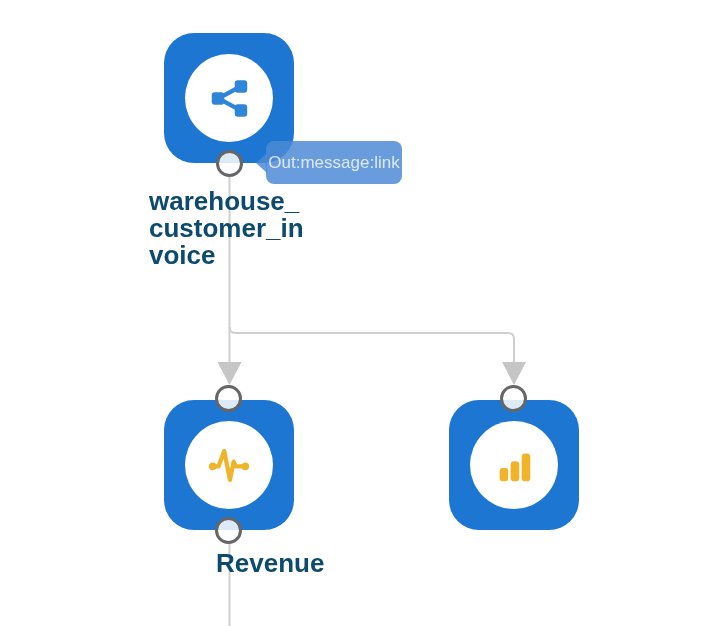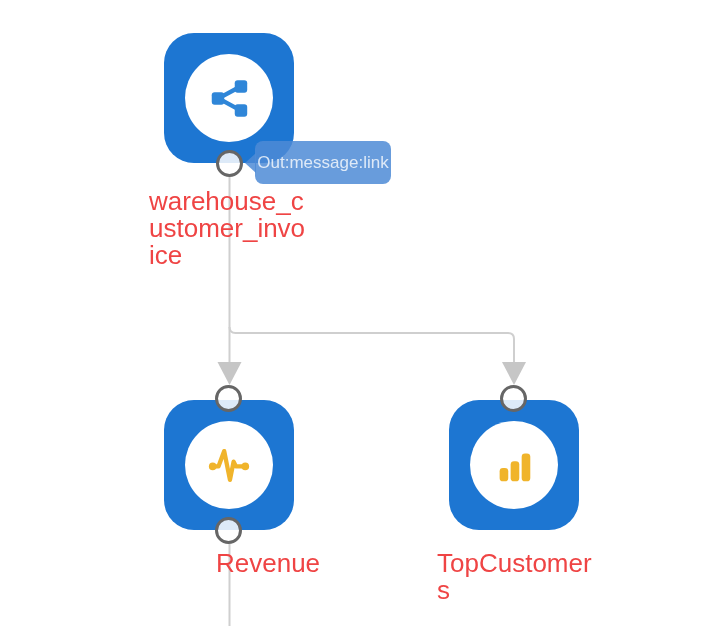--- a/index.html
+++ b/index.html
@@ -52,21 +52,21 @@
     box-sizing: content-box;
     z-index: 4;
   }
   .port-warehouse-out { left: 216px; top: 150px; }
   .port-revenue-in   { left: 215px; top: 385px; }
   .port-revenue-out  { left: 215px; top: 517px; }
   .port-topcustomers-in { left: 500px; top: 385px; }
 
   .tooltip {
     position: absolute;
-    left: 255px; top: 141px;
+    left: 266px; top: 141px;
     width: 136px; height: 43px;
     background: rgba(77,139,214,0.85);
     border-radius: 8px;
     display: flex;
     align-items: center;
     justify-content: center;
     z-index: 5;
   }
   .tooltip::before {
     content: "";
@@ -81,23 +81,24 @@
     color: rgba(255,255,255,0.78);
     font-size: 17px;
     white-space: nowrap;
   }
 
   .node-label {
     position: absolute;
     width: 160px;
     font-size: 26px;
     line-height: 27px;
-    color: #ef4444;
+    color: #0c4a6e;
     word-break: break-all;
     z-index: 2;
+    font-weight: bold;
   }
   .label-warehouse { left: 149px; top: 188px; }
   .label-revenue   { left: 176px; top: 550px; margin-left: 40px; }
   .label-topcustomers { left: 437px; top: 550px; }
 </style>
 </head>
 <body>
 
 <div class="canvas">
 
@@ -149,15 +150,14 @@
       <svg viewBox="0 0 48 48">
         <g fill="#f0b42b">
           <rect x="9" y="27" width="9" height="14" rx="3.5"></rect>
           <rect x="20.5" y="20" width="9" height="21" rx="3.5"></rect>
           <rect x="32" y="12" width="9" height="29" rx="3.5"></rect>
         </g>
       </svg>
     </div>
   </div>
   <div class="port port-topcustomers-in"></div>
-  <div class="node-label label-topcustomers">TopCustomers</div>
 
 </div>
 
 </body></html>

